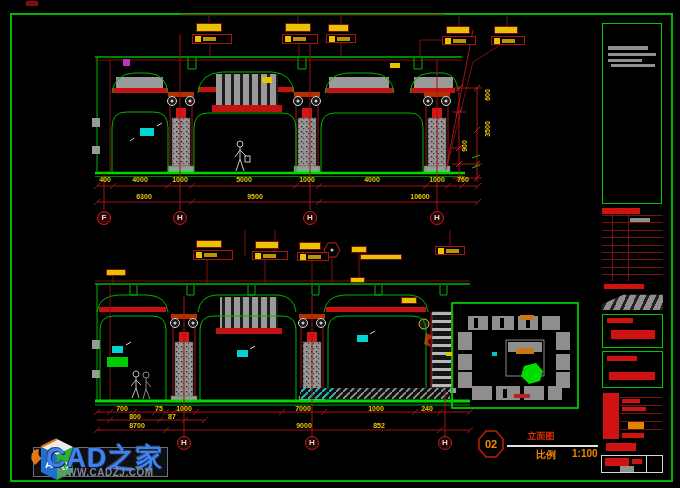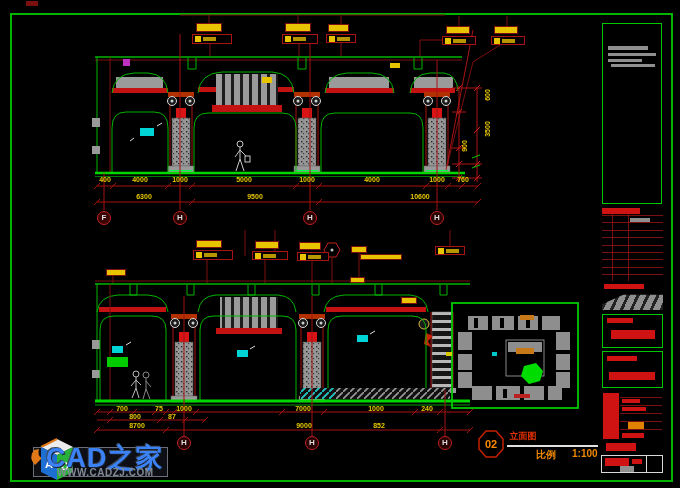--- a/index.html
+++ b/index.html
@@ -437,21 +437,21 @@
   <div class="cbar" style="left:351px;top:246px;width:16px;height:7px"></div>
   <div class="cbar" style="left:360px;top:254px;width:42px;height:6px"></div>
   <div class="cbox" style="left:435px;top:246px;width:30px;height:9px">
       <i></i>
     </div>
   <div class="cbar" style="left:350px;top:277px;width:15px;height:6px"></div>
   <div class="cbar" style="left:401px;top:297px;width:16px;height:7px"></div>
   <div class="cbar" style="left:106px;top:269px;width:20px;height:7px"></div>
 
   <span class="tnum" style="left:491px;top:444px">02</span>
-  <span class="ttitle" style="left:523px;top:430px">立面图</span>
+  <span class="ttitle" style="left:541px;top:430px">立面图</span>
   <span class="tscale" style="left:536px;top:448px">比例</span>
   <span class="tscale" style="left:572px;top:448px">1:100</span>
 
   <div class="tb-green" style="left:602px;top:23px;width:60px;height:181px">
     <div class="gbar" style="left:5px;top:22px;width:40px;height:4px"></div>
     <div class="gbar" style="left:5px;top:29px;width:48px;height:3px"></div>
     <div class="gbar" style="left:5px;top:35px;width:34px;height:3px"></div>
     <div class="gbar" style="left:8px;top:40px;width:44px;height:3px"></div>
   </div>
 

